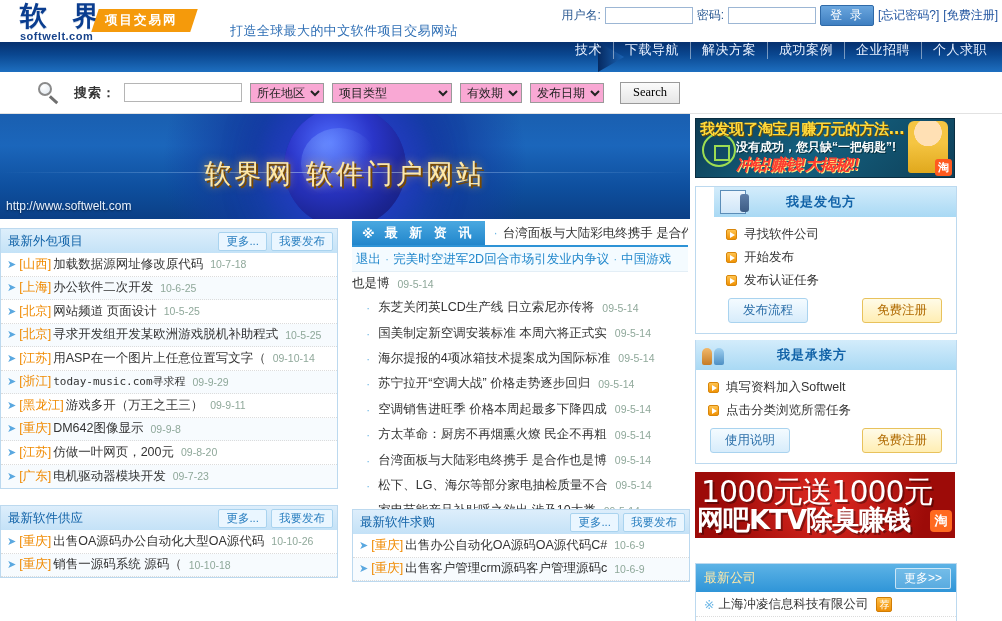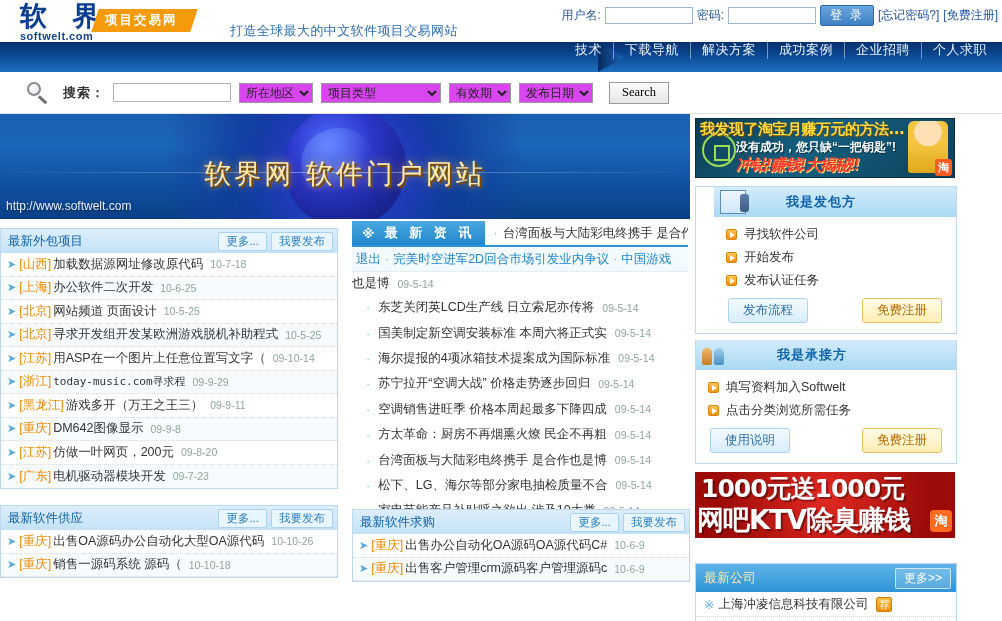--- a/index.html
+++ b/index.html
@@ -76,40 +76,40 @@
   .nav-links a {
     color: #eaf2ff; text-decoration: none; font-size: 13px;
     padding: 0 11px; letter-spacing: .5px;
     border-left: 1px solid rgba(255,255,255,.45);
   }
   .nav-links a:first-child { border-left: none; }
 
   
   .searchbar {
     position: relative; height: 42px; background: #ffffff;
-    display: flex; align-items: center; padding-left: 25px; gap: 8px;
+    display: flex; align-items: center; padding-left: 36px; gap: 8px;
     border-bottom: 1px solid #e2e2e2;
   }
   .search-icon { width: 26px; height: 26px; position: relative; margin-right: 4px; }
   .search-icon .ring {
     position: absolute; left: 2px; top: 2px; width: 14px; height: 14px;
     border: 2px solid #8a8a8a; border-radius: 50%;
     background: radial-gradient(circle at 35% 30%, #fff, #dfe7ef);
   }
   .search-icon .handle {
     position: absolute; left: 14px; top: 15px; width: 10px; height: 2.5px;
     background: #6f6f6f; transform: rotate(42deg); transform-origin: left center;
   }
   .search-label { font-size: 13px; font-weight: bold; color: #333; letter-spacing: 1px; }
   .search-input {
     width: 118px; height: 19px; border: 1px solid #b5b5b5; background: #fff;
     font-size: 12px; padding: 0 3px; font-family: "Liberation Sans", sans-serif;
   }
   .sel {
-    height: 20px; border: 1px solid #9a9a9a; background: #d946ef;
+    height: 20px; border: 1px solid #9a9a9a; background: #f9a8d4;
     font-size: 12px; font-family: "DejaVu Sans", sans-serif; color: #222;
     padding: 0 2px;
   }
   .btn-search {
     margin-left: 8px; height: 22px; padding: 0 12px;
     border: 1px solid #9a9a9a; background: linear-gradient(#fbfbfb, #e6e6e6);
     font-size: 12.5px; font-family: "Liberation Serif", serif; cursor: pointer;
   }
 
   
@@ -252,21 +252,21 @@
     position: absolute; right: 2px; bottom: 1px; width: 17px; height: 17px;
     background: #ff5a1f; color: #fff; font-size: 11px; font-weight: bold;
     border-radius: 3px; text-align: center; line-height: 17px;
   }
 
   .ad2 {
     position: relative; width: 260px; height: 66px; overflow: hidden;
     background: radial-gradient(circle at 50% 40%, #e02a22, #9d0b08 75%);
   }
   .ad2 .t1 {
-    position: absolute; left: 6px; top: 0px; font-size: 25px; font-weight: bold;
+    position: absolute; left: 6px; top: 0px; font-size: 30px; font-weight: normal;
     color: #fff; font-family: "DejaVu Sans", sans-serif; letter-spacing: -1px;
     text-shadow: 2px 2px 0 rgba(0,0,0,.35);
   }
   .ad2 .t2 {
     position: absolute; left: 2px; top: 30px; font-size: 27px; font-weight: bold;
     color: #fff; font-family: "DejaVu Sans", sans-serif; letter-spacing: -1px;
     text-shadow: 2px 2px 0 rgba(0,0,0,.35);
   }
   .ad2 .tao {
     position: absolute; right: 3px; bottom: 6px; width: 22px; height: 22px;

